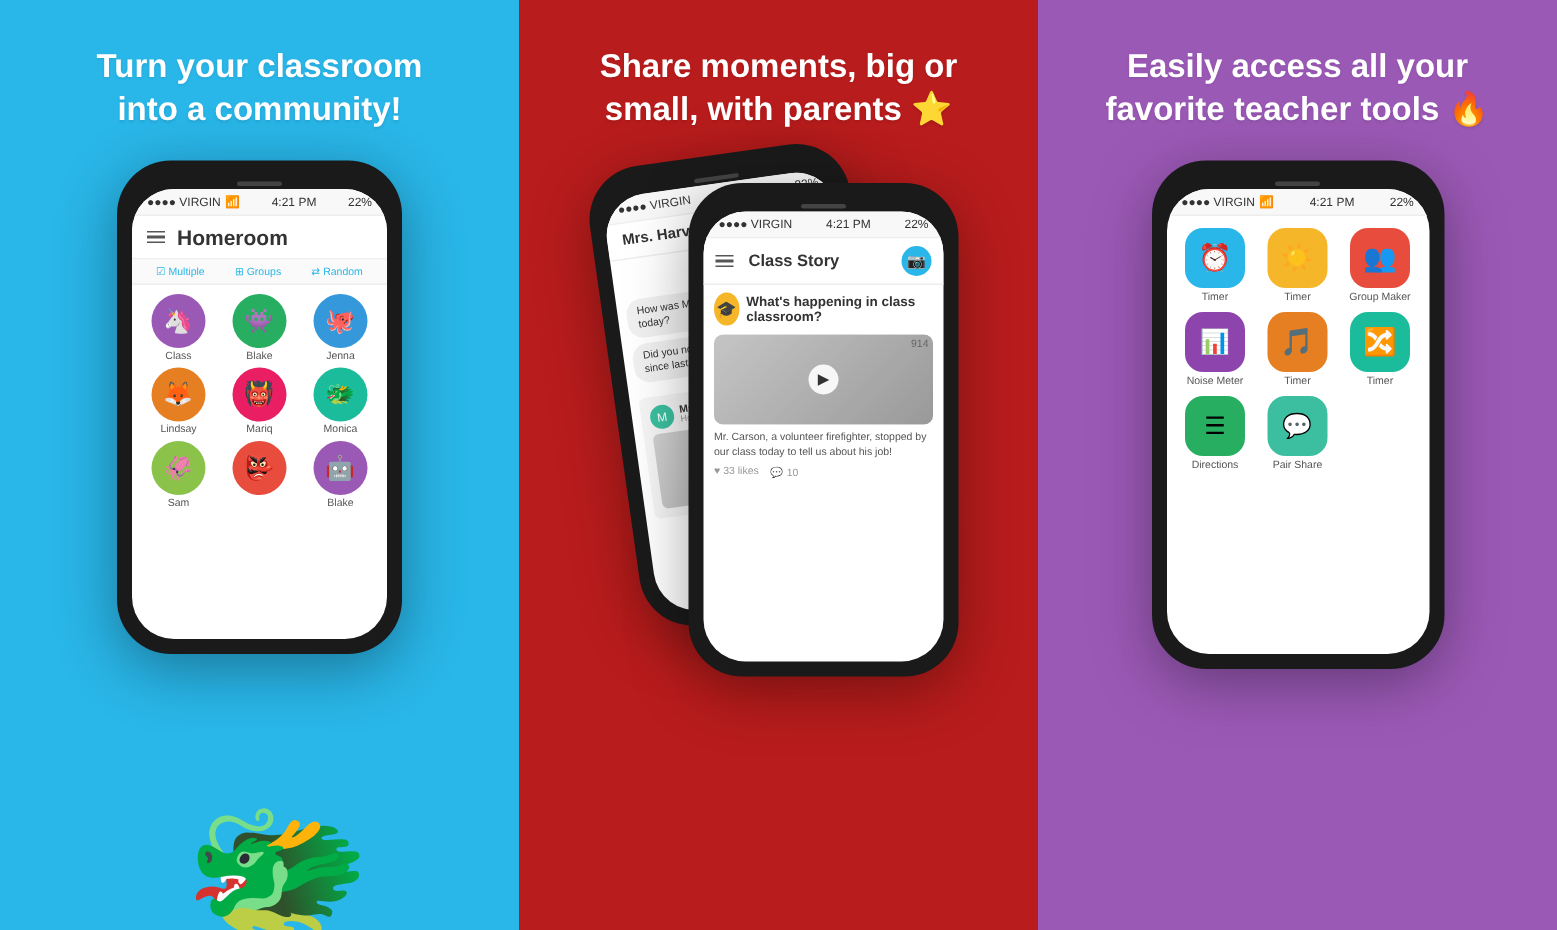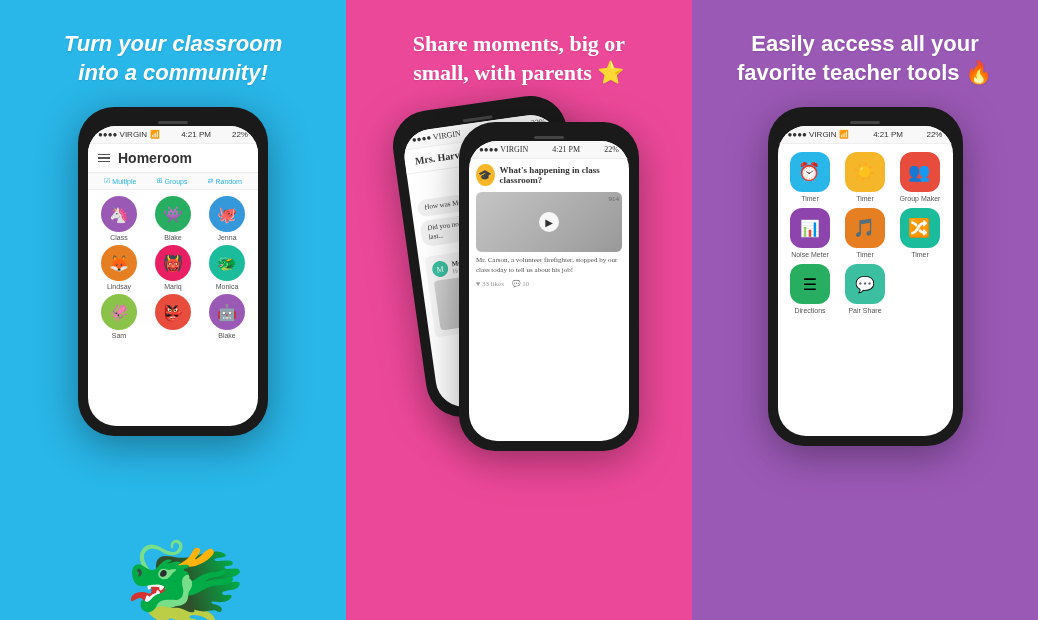--- a/index.html
+++ b/index.html
@@ -15,21 +15,21 @@
       flex: 1;
       display: flex;
       flex-direction: column;
       align-items: center;
       padding: 30px 20px 20px;
       position: relative;
       overflow: hidden;
     }
 
     .panel-1 { background-color: #29B6E8; }
-    .panel-2 { background-color: #ec4899; font-family: Liberation Serif, serif; }
+    .panel-2 { background-color: #b91c1c; }
     .panel-3 { background-color: #9B59B6; }
 
     .panel-title {
       color: white;
       font-size: 22px;
       font-weight: 700;
       text-align: center;
       line-height: 1.3;
       margin-bottom: 20px;
       z-index: 2;
@@ -357,21 +357,21 @@
     .av-orange { background: #E67E22; }
     .av-teal { background: #1ABC9C; }
     .av-pink { background: #E91E63; }
     .av-red { background: #E74C3C; }
     .av-lime { background: #8BC34A; }
   </style>
 </head>
 <body>
 
 <div class="panel panel-1">
-  <h2 class="panel-title" style="white-space: pre-line; font-style: italic;">Turn your classroom
+  <h2 class="panel-title" style="white-space: pre-line;">Turn your classroom
 into a community!</h2>
 
   <div class="phone phone-1">
     <div class="phone-notch">
       <div class="phone-speaker"></div>
     </div>
     <div class="phone-screen">
 
       <div class="status-bar">
         <div class="status-left">
@@ -493,20 +493,29 @@
 
     <div class="phone phone-front">
       <div class="phone-notch">
         <div class="phone-speaker"></div>
       </div>
       <div class="phone-screen">
         <div class="status-bar">
           <span>●●●● VIRGIN</span>
           <span>4:21 PM</span>
           <span>22%</span>
+        </div>
+        <div class="story-header">
+          <div class="hamburger">
+              <span></span>
+              <span></span>
+              <span></span>
+            </div>
+          <span style="font-size:11px;font-weight:700;color:#333;margin-left:5px;">Class Story</span>
+          <div style="margin-left:auto;width:20px;height:20px;border-radius:50%;background:#29B6E8;display:flex;align-items:center;justify-content:center;font-size:10px;color:white;">📷</div>
         </div>
         <div class="story-content">
           <div style="display:flex;align-items:center;gap:5px;margin-bottom:6px;">
             <div style="width:22px;height:22px;border-radius:50%;background:#F5B729;display:flex;align-items:center;justify-content:center;font-size:11px;color:white;">🎓</div>
             <div>
               <div style="font-size:9px;font-weight:700;color:#333;">What's happening in class classroom?</div>
             </div>
           </div>
           <div class="story-image">
             <div style="width:100%;height:100%;background:linear-gradient(135deg,#c5c5c5,#999);display:flex;align-items:center;justify-content:center;position:relative;">

